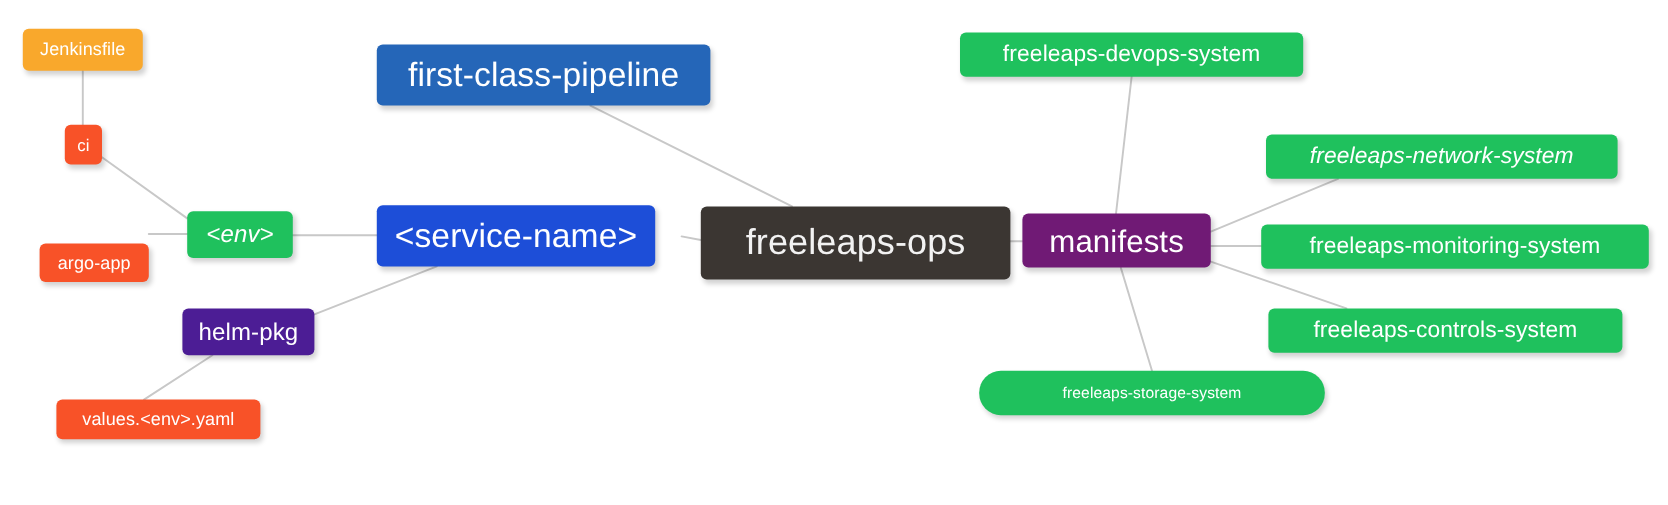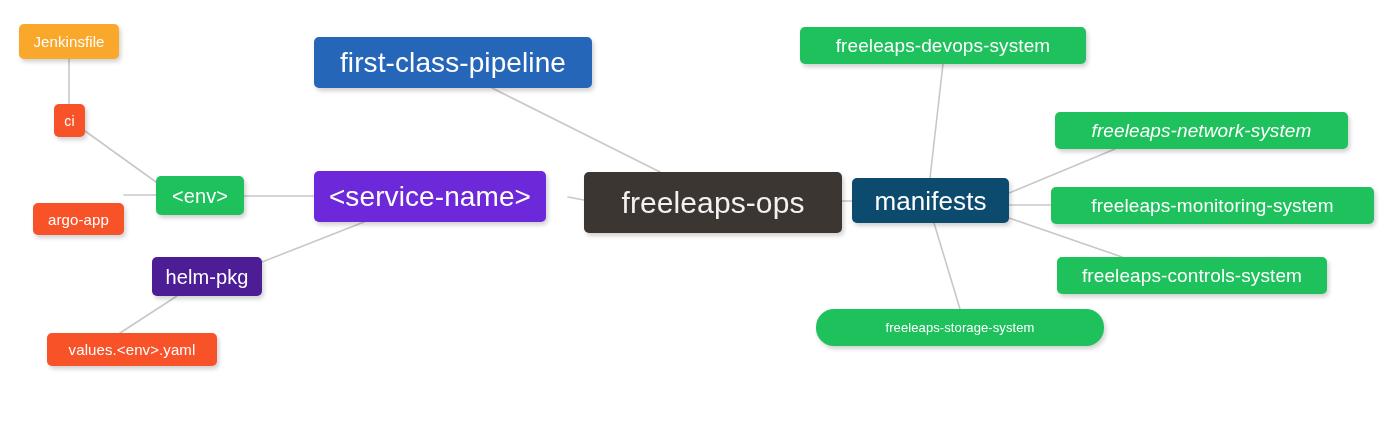--- a/index.html
+++ b/index.html
@@ -66,50 +66,50 @@
   <div id="node-layer">
       <div class="mm-node" style="left: 19px; top: 24px; width: 100px; height: 35px; background: rgb(249, 168, 44); color: rgb(255, 255, 255); font-size: 15px;">
         <span class="mm-label">Jenkinsfile</span>
       </div>
       <div class="mm-node" style="left: 54px; top: 104px; width: 31px; height: 33px; background: rgb(248, 82, 40); color: rgb(255, 255, 255); font-size: 14px;">
         <span class="mm-label">ci</span>
       </div>
       <div class="mm-node" style="left: 33px; top: 179px; width: 91px; height: 32px; background: rgb(248, 82, 40); color: rgb(255, 255, 255); font-size: 15px; margin-top: 24px;">
         <span class="mm-label">argo-app</span>
       </div>
-      <div class="mm-node" style="left: 156px; top: 176px; width: 88px; height: 39px; background: rgb(31, 193, 93); color: rgb(255, 255, 255); font-size: 20px;">
+      <div class="mm-node" style="left: 156px; top: 176px; width: 88px; height: 39px; background: rgb(31, 193, 93); color: rgb(255, 255, 255); font-size: 20px; font-style: italic;">
         <span class="mm-label">&lt;env&gt;</span>
       </div>
       <div class="mm-node" style="left: 152px; top: 257px; width: 110px; height: 39px; background: #4c1d95; color: rgb(255, 255, 255); font-size: 20px;">
         <span class="mm-label">helm-pkg</span>
       </div>
       <div class="mm-node" style="left: 11px; top: 333px; width: 170px; height: 33px; background: rgb(248, 82, 40); color: rgb(255, 255, 255); font-size: 15px; margin-left: 36px;">
         <span class="mm-label">values.&lt;env&gt;.yaml</span>
       </div>
       <div class="mm-node" style="left: 314px; top: 37px; width: 278px; height: 51px; background: rgb(37, 102, 184); color: rgb(255, 255, 255); font-size: 28px;">
         <span class="mm-label">first-class-pipeline</span>
       </div>
-      <div class="mm-node" style="left: 314px; top: 171px; width: 232px; height: 51px; background: #6d28d9; color: rgb(255, 255, 255); font-size: 28px; text-align: center;">
+      <div class="mm-node" style="left: 314px; top: 171px; width: 232px; height: 51px; background: #1d4ed8; color: rgb(255, 255, 255); font-size: 28px; text-align: center;">
         <span class="mm-label">&lt;service-name&gt;</span>
       </div>
       <div class="mm-node" style="left: 584px; top: 172px; width: 258px; height: 61px; background: rgb(59, 54, 50); color: rgb(242, 242, 242); font-size: 30px;">
         <span class="mm-label">freeleaps-ops</span>
       </div>
-      <div class="mm-node" style="left: 852px; top: 178px; width: 157px; height: 45px; background: #0c4a6e; color: rgb(255, 255, 255); font-size: 26px;">
+      <div class="mm-node" style="left: 852px; top: 178px; width: 157px; height: 45px; background: #701a75; color: rgb(255, 255, 255); font-size: 26px;">
         <span class="mm-label">manifests</span>
       </div>
       <div class="mm-node" style="left: 800px; top: 27px; width: 286px; height: 37px; background: rgb(31, 193, 93); color: rgb(255, 255, 255); font-size: 19px;">
         <span class="mm-label">freeleaps-devops-system</span>
       </div>
       <div class="mm-node" style="left: 1055px; top: 112px; width: 293px; height: 37px; background: rgb(31, 193, 93); color: rgb(255, 255, 255); font-size: 19px; font-style: italic;">
         <span class="mm-label">freeleaps-network-system</span>
       </div>
       <div class="mm-node" style="left: 1051px; top: 187px; width: 323px; height: 37px; background: rgb(31, 193, 93); color: rgb(255, 255, 255); font-size: 19px;">
         <span class="mm-label">freeleaps-monitoring-system</span>
       </div>
-      <div class="mm-node" style="left: 1057px; top: 257px; width: 270px; height: 37px; background: rgb(31, 193, 93); color: rgb(255, 255, 255); font-size: 19px;">
+      <div class="mm-node" style="left: 1057px; top: 257px; width: 295px; height: 37px; background: rgb(31, 193, 93); color: rgb(255, 255, 255); font-size: 19px;">
         <span class="mm-label">freeleaps-controls-system</span>
       </div>
       <div class="mm-node" style="left: 816px; top: 309px; width: 288px; height: 37px; background: rgb(31, 193, 93); color: rgb(255, 255, 255); font-size: 13px; border-radius: 18px;">
         <span class="mm-label">freeleaps-storage-system</span>
       </div>
     </div>
 </div>
 
 </body></html>

